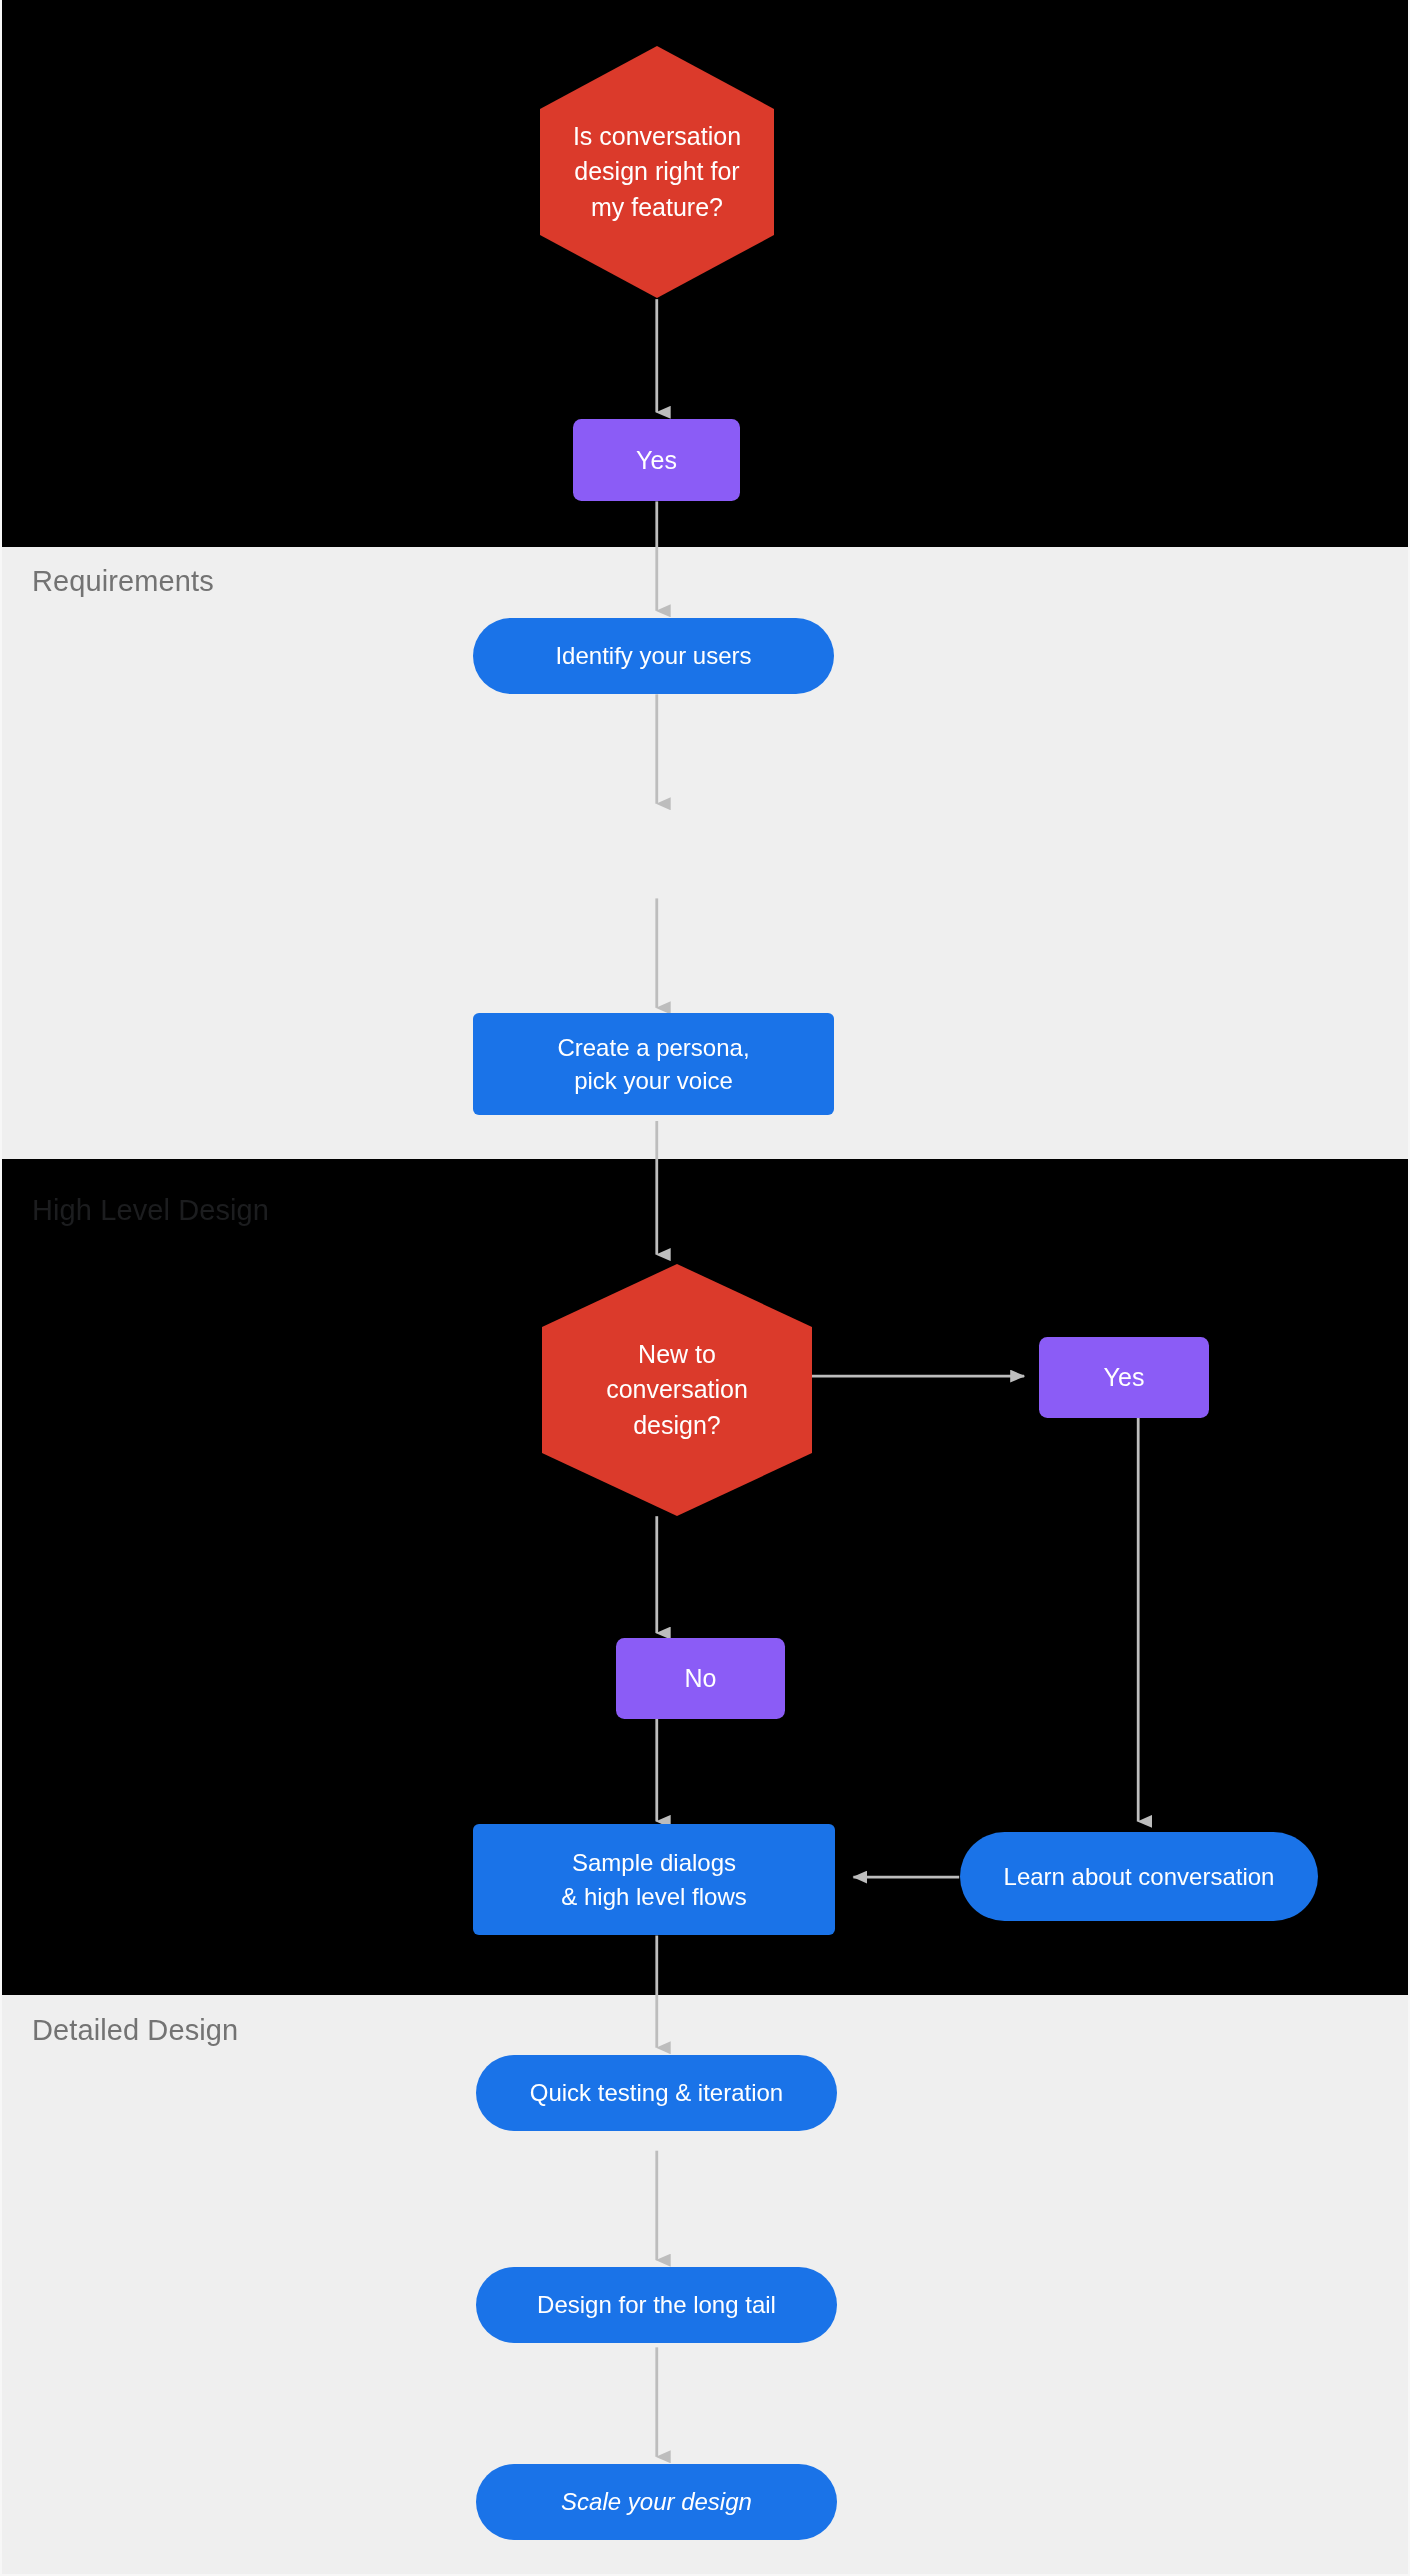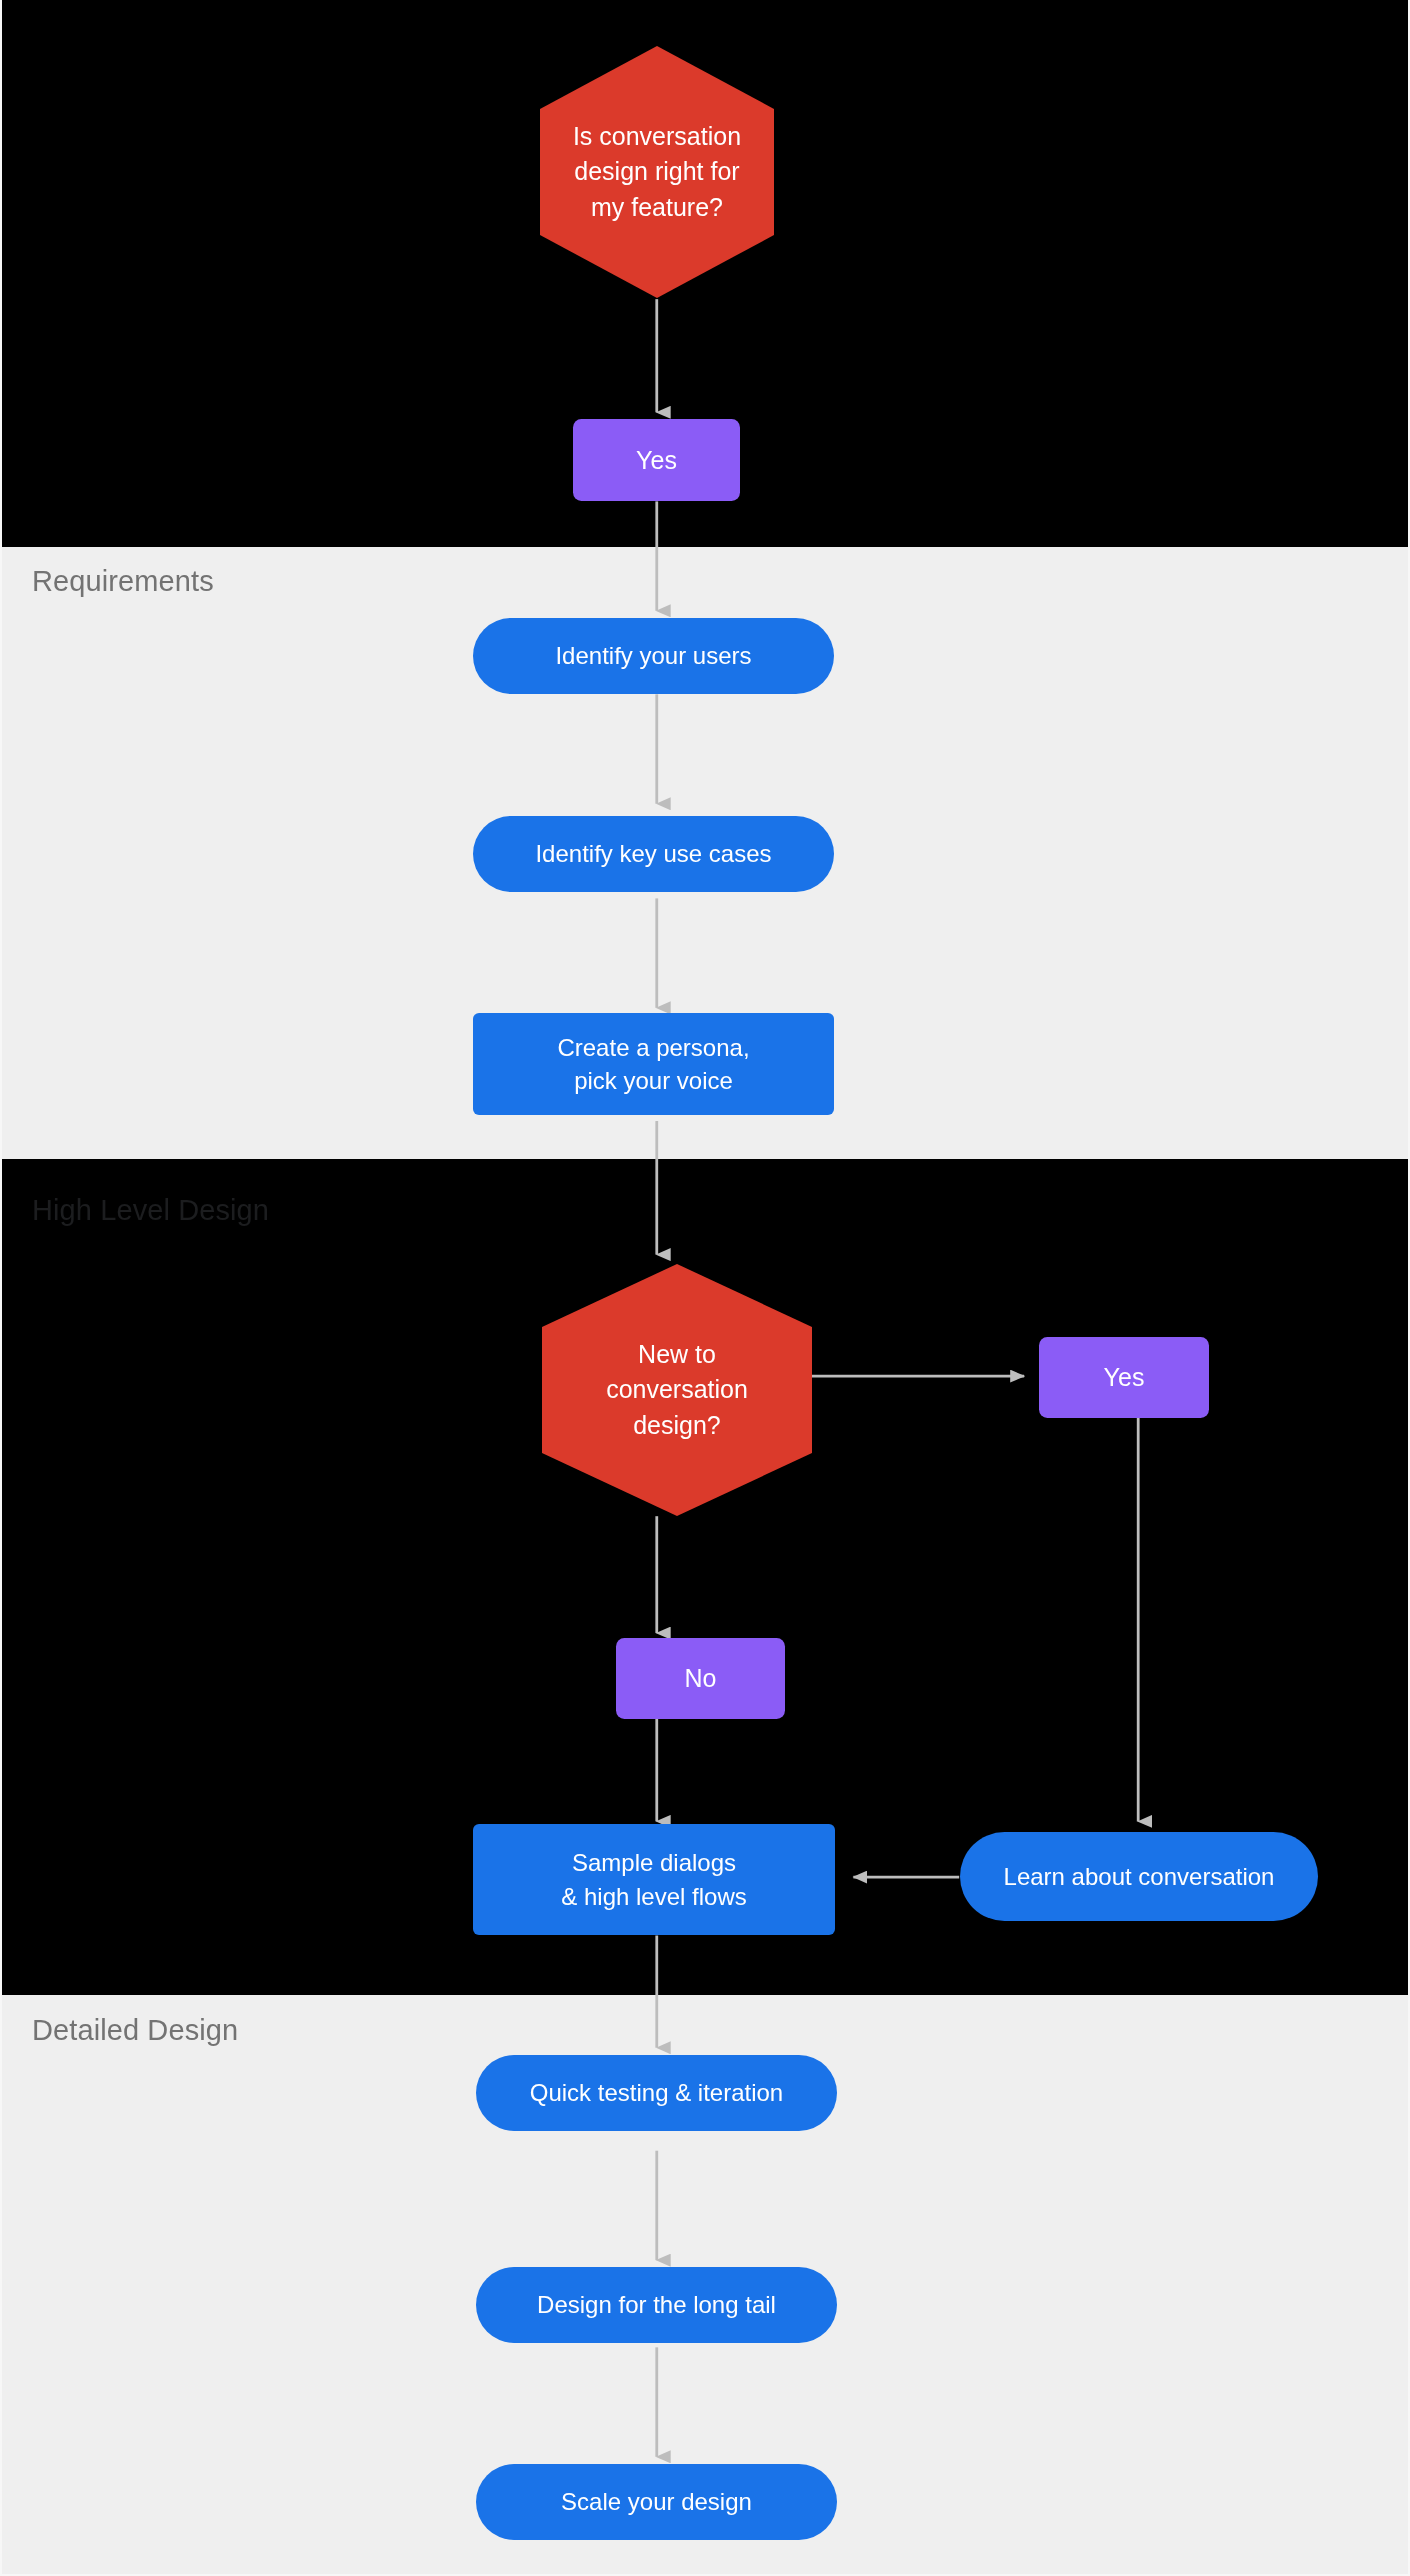--- a/index.html
+++ b/index.html
@@ -185,23 +185,20 @@
   </div>
 
   <div class="node rect-green" style="left:573px; top:419px; width:167px; height:82px;">
     <span>Yes</span>
   </div>
 
   <div class="node pill-blue" style="left:473px; top:618px; width:361px; height:76px;">
     <span>Identify your users</span>
   </div>
 
-  <div class="node pill-blue" style="left:473px; top:816px; width:361px; height:76px;">
-    <span>Identify key use cases</span>
-  </div>
 
   <div class="node pill-blue two-line" style="left:473px; top:1013px; width:361px; height:102px;">
     <div>
       <span class="node-label">Create a persona,</span>
       <span class="node-label">pick your voice</span>
     </div>
   </div>
 
   <div class="node hexagon" style="left:542px; top:1264px; width:270px; height:252px;">
     <div>
@@ -231,19 +228,19 @@
   </div>
 
   <div class="node pill-blue" style="left:476px; top:2055px; width:361px; height:76px;">
     <span>Quick testing &amp; iteration</span>
   </div>
 
   <div class="node pill-blue" style="left:476px; top:2267px; width:361px; height:76px;">
     <span>Design for the long tail</span>
   </div>
 
-  <div class="node pill-blue" style="left:476px; top:2464px; width:361px; height:76px;">
+  <div class="node pill-blue" style="left:476px; top:2464px; width:361px; height:76px;font-style:italic;">
     <span>Scale your design</span>
   </div>
 
   <div class="page-edge"></div>
 </div>
 
 
 </body></html>

